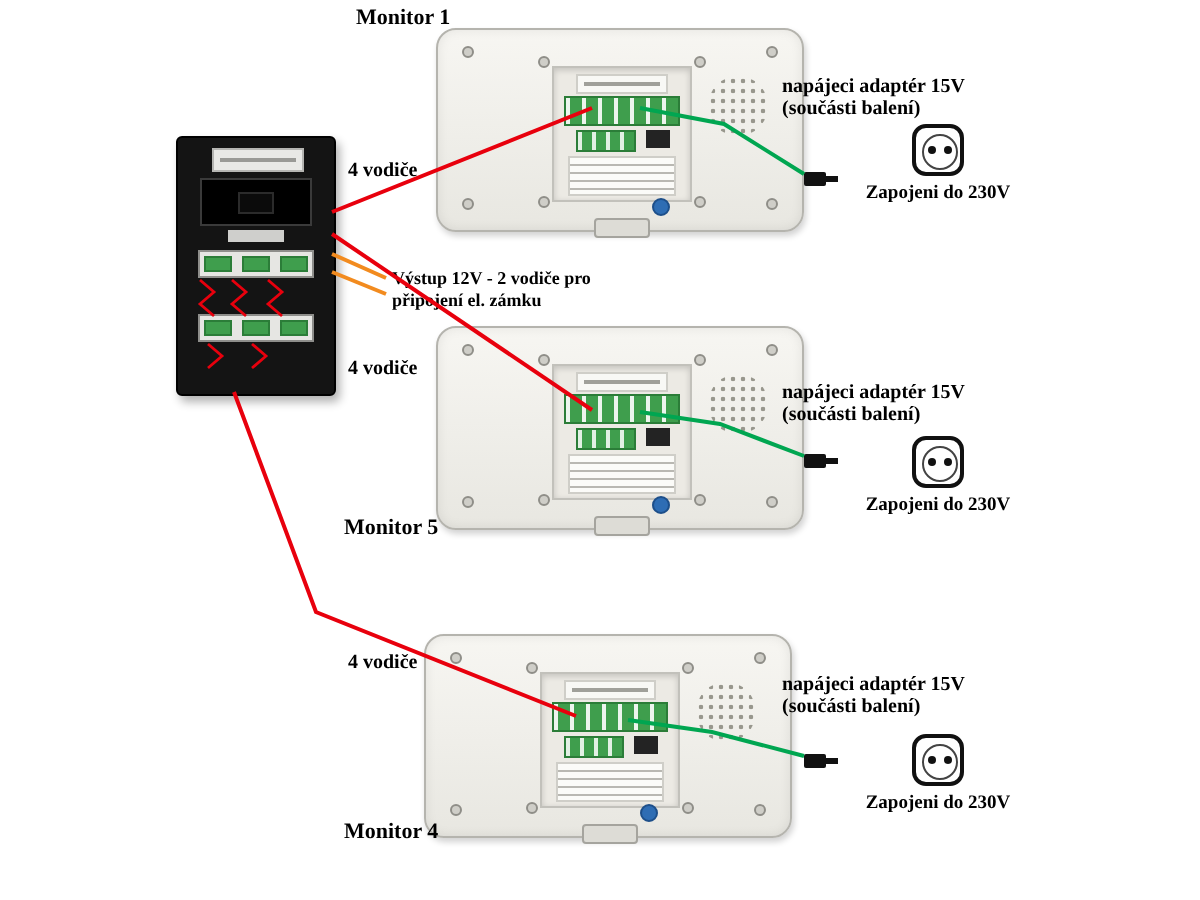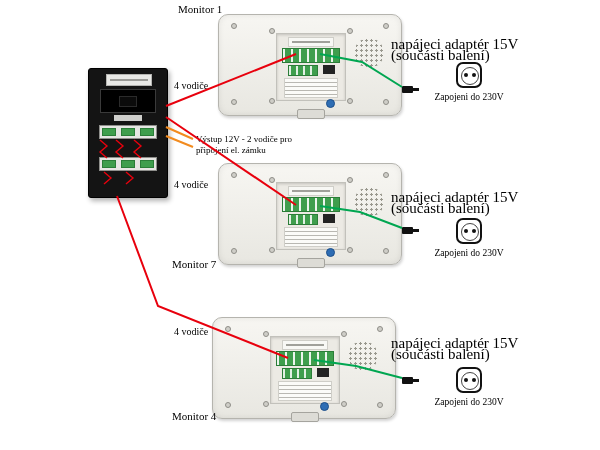--- a/index.html
+++ b/index.html
@@ -1,21 +1,21 @@
 <!DOCTYPE html>
 <html><head>
 <meta charset="utf-8">
 <style>
   html,body{margin:0;padding:0;background:#fff;}
   .stage{position:relative;width:600px;height:450px;background:#ffffff;overflow:hidden;
          font-family:"Liberation Serif", serif;}
-  .lbl{position:absolute;font-weight:normal;color:#000;font-size:10px;line-height:11px;white-space:nowrap;}
+  .lbl{position:absolute;font-weight:bold;color:#000;font-size:10px;line-height:11px;white-space:nowrap;}
   .monitor-lbl{font-size:11px;}
   .wrap-lbl{white-space:normal;}
-  .adapter{font-size:15px;line-height:10.5px;}
+  .adapter{font-size:10px;line-height:10.5px;}
   .outlet-lbl{font-size:9.5px;width:100px;text-align:center;}
 
   
   .door{position:absolute;left:88px;top:68px;width:78px;height:128px;background:#141414;
         border:1px solid #000;border-radius:3px;box-shadow:2px 3px 5px rgba(0,0,0,.3);}
   .ds-sticker{position:absolute;left:17px;top:5px;width:44px;height:10px;background:#e9e9e6;border:1px solid #b5b5b2;}
   .ds-sticker::after{content:"";position:absolute;left:3px;top:4px;right:3px;height:2px;background:#9a9a96;}
   .ds-cam{position:absolute;left:11px;top:20px;width:54px;height:22px;background:#000;border:1px solid #3a3a3a;}
   .ds-cam::after{content:"";position:absolute;left:18px;top:6px;width:16px;height:9px;background:#0b0b0b;border:1px solid #2b2b2b;}
   .ds-label2{position:absolute;left:25px;top:46px;width:28px;height:6px;background:#cfcfcc;}
@@ -145,21 +145,21 @@
 
   <div class="plug" style="left:402px;top:80px"></div>
   <div class="plug" style="left:402px;top:221px"></div>
   <div class="plug" style="left:402px;top:371px"></div>
 
   <div class="outlet" style="left:456px;top:62px"></div>
   <div class="outlet" style="left:456px;top:218px"></div>
   <div class="outlet" style="left:456px;top:367px"></div>
 
   <div class="lbl monitor-lbl" style="left:178px;top:4px">Monitor 1</div>
-  <div class="lbl monitor-lbl" style="left:172px;top:259px">Monitor 7</div>
+  <div class="lbl monitor-lbl" style="left:172px;top:259px">Monitor 5</div>
   <div class="lbl monitor-lbl" style="left:172px;top:411px">Monitor 4</div>
 
   <div class="lbl" style="left:174px;top:80px">4 vodiče</div>
   <div class="lbl" style="left:174px;top:179px">4 vodiče</div>
   <div class="lbl" style="left:174px;top:326px">4 vodiče</div>
 
   <div class="lbl wrap-lbl" style="left:196px;top:134px;width:112px;font-size:9px;line-height:10.5px">Výstup 12V - 2 vodiče pro připojení el. zámku</div>
 
   <div class="lbl adapter" style="left:391px;top:39px">
     <div>napájeci adaptér 15V</div>

